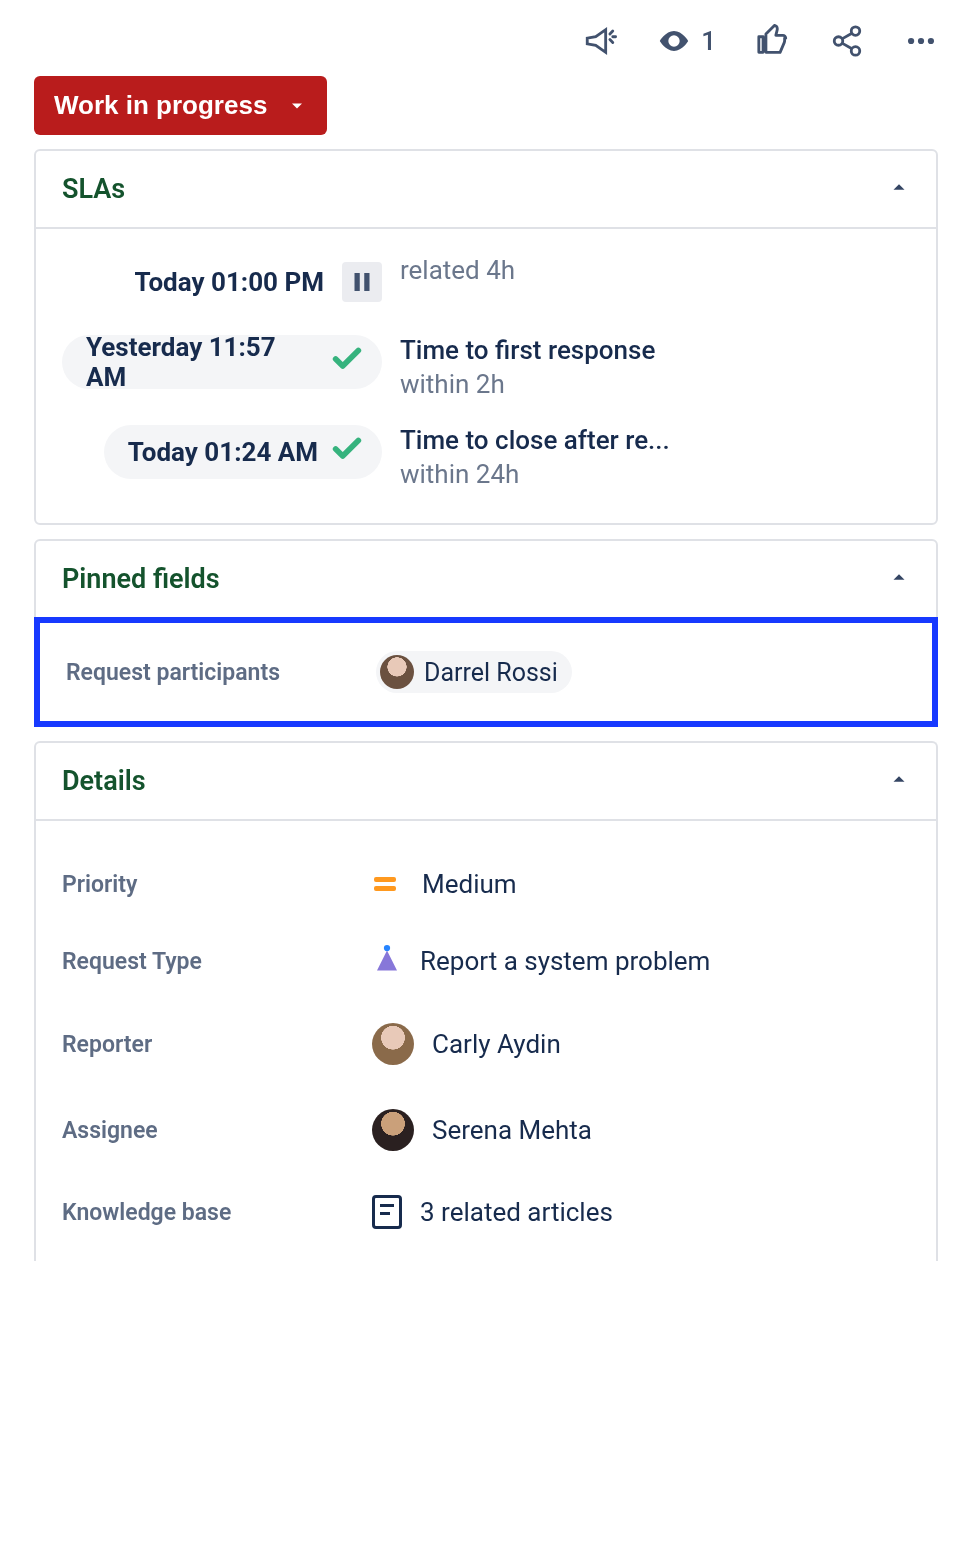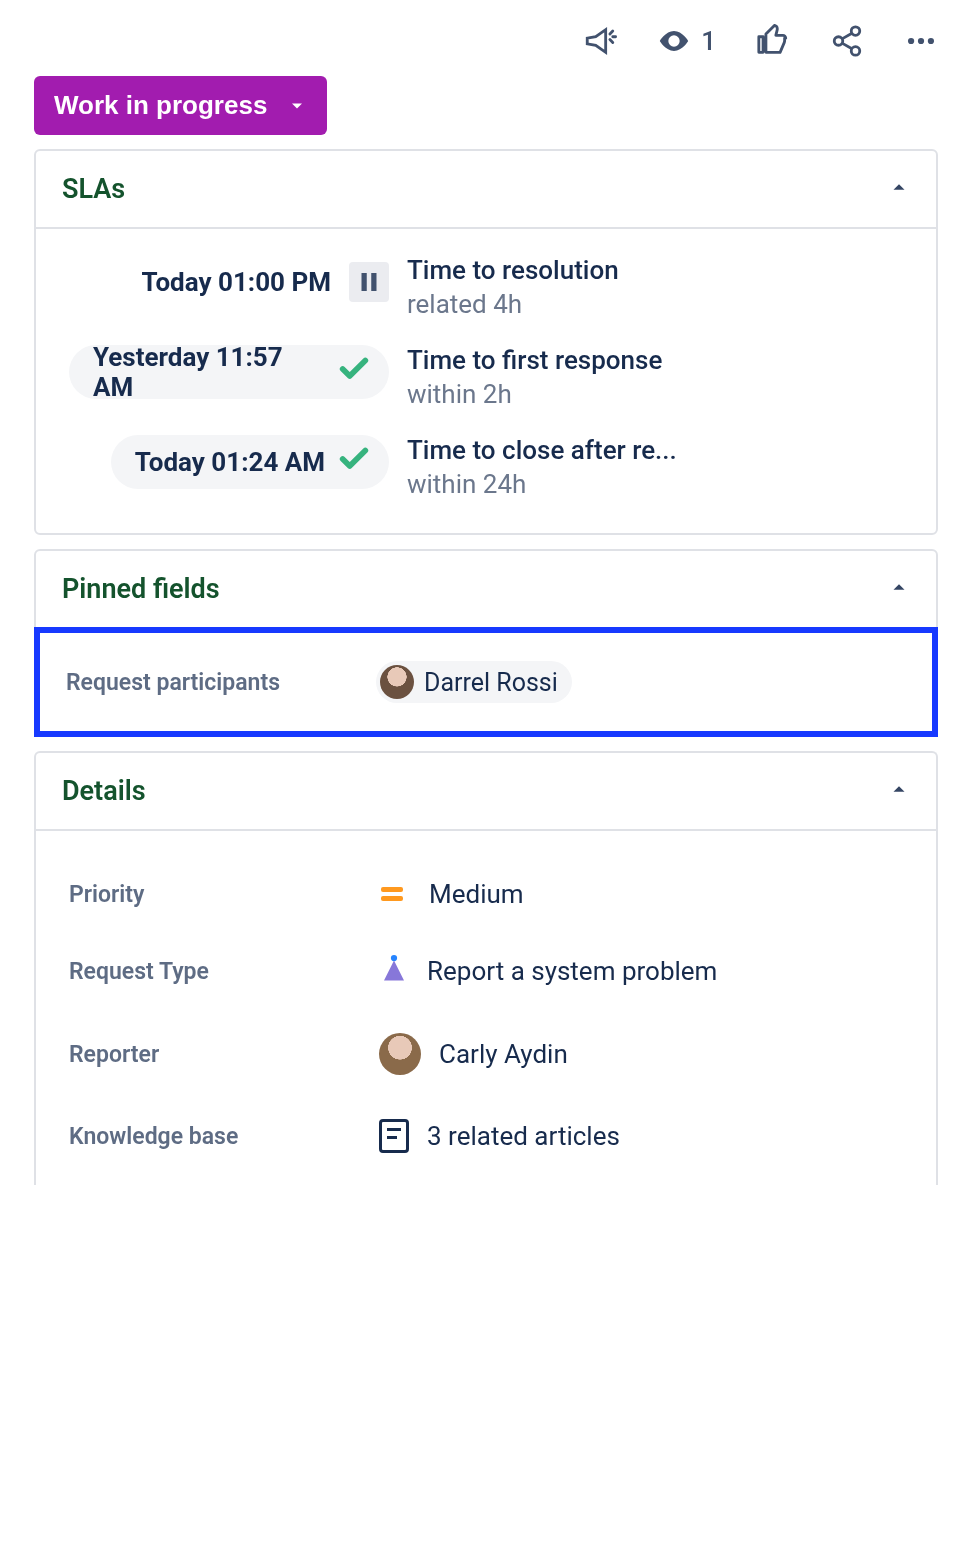--- a/index.html
+++ b/index.html
@@ -20,21 +20,21 @@
     display: flex;
     align-items: center;
     gap: 10px;
     color: #42526E;
     cursor: pointer;
   }
   .top-actions .action svg { width: 34px; height: 34px; fill: #42526E; }
   .top-actions .count { font-size: 26px; font-weight: 500; color:#42526E; }
   .status-row { padding: 0 34px 14px; }
   .status-btn {
-    background: #a21caf;
+    background: #b91c1c;
     color: #fff;
     border: none;
     border-radius: 6px;
     padding: 14px 20px;
     font-size: 26px;
     font-weight: 600;
     display: inline-flex;
     align-items: center;
     gap: 20px;
     cursor: pointer;
@@ -54,21 +54,21 @@
     padding: 22px 26px;
     cursor: pointer;
   }
   .panel-header .title {
     font-size: 27px;
     font-weight: 600;
     color: #14532d;
   }
   .panel-header .chev svg { width: 22px; height: 22px; fill: #344563; }
   .panel .divider { border-top: 2px solid #DFE1E6; }
-  .panel-body { padding: 26px 33px 34px; }
+  .panel-body { padding: 26px 26px 34px; }
 
   .sla-row {
     display: flex;
     align-items: flex-start;
     margin-bottom: 26px;
     gap: 18px;
   }
   .sla-row:last-child { margin-bottom: 0; }
   .sla-left {
     width: 320px;
@@ -251,21 +251,20 @@
           <span>Today 01:00 PM</span>
           <span class="pause-box">
               <svg viewBox="0 0 10 12">
                 <rect x="0" y="0" width="3.5" height="12"></rect>
                 <rect x="6.5" y="0" width="3.5" height="12"></rect>
               </svg>
             </span>
         </span>
       </div>
       <div class="sla-right">
-        <div class="sla-name">Time to resolution</div>
         <div class="sla-goal">related 4h</div>
       </div>
     </div>
 
     <div class="sla-row">
       <div class="sla-left">
         <span class="sla-chip rounded">
           <span>Yesterday 11:57 AM</span>
           <span class="check"><svg viewBox="0 0 24 24">
                 <path d="M4 12l5 5L20 6"></path>
@@ -349,20 +348,27 @@
     </div>
 
     <div class="detail-row">
       <div class="field-label">Reporter</div>
       <div class="detail-value-cell">
         <span class="avatar a2"></span>
         <span>Carly Aydin</span>
       </div>
     </div>
 
+    <div class="detail-row">
+      <div class="field-label">Assignee</div>
+      <div class="detail-value-cell">
+        <span class="avatar a3"></span>
+        <span>Serena Mehta</span>
+      </div>
+    </div>
 
     <div class="detail-row">
       <div class="field-label">Knowledge base</div>
       <div class="detail-value-cell">
         <span class="kb-icon"></span>
         <span>3 related articles</span>
       </div>
     </div>
 
   </div>

